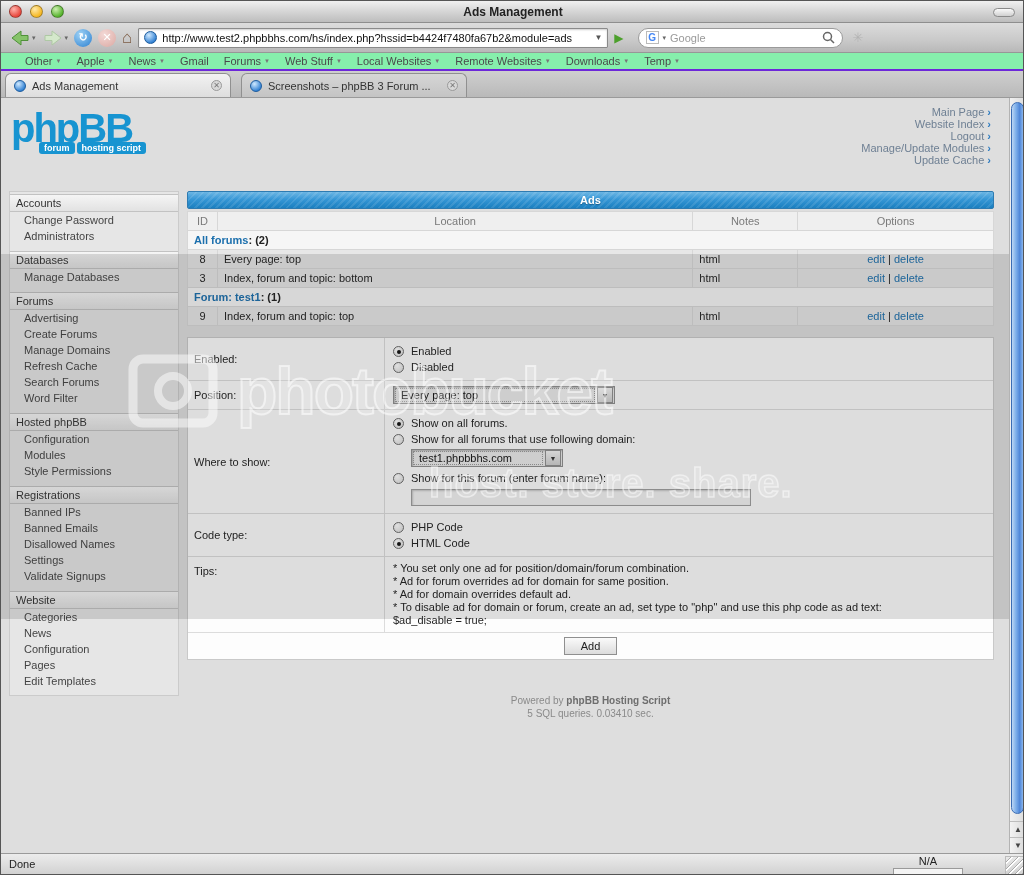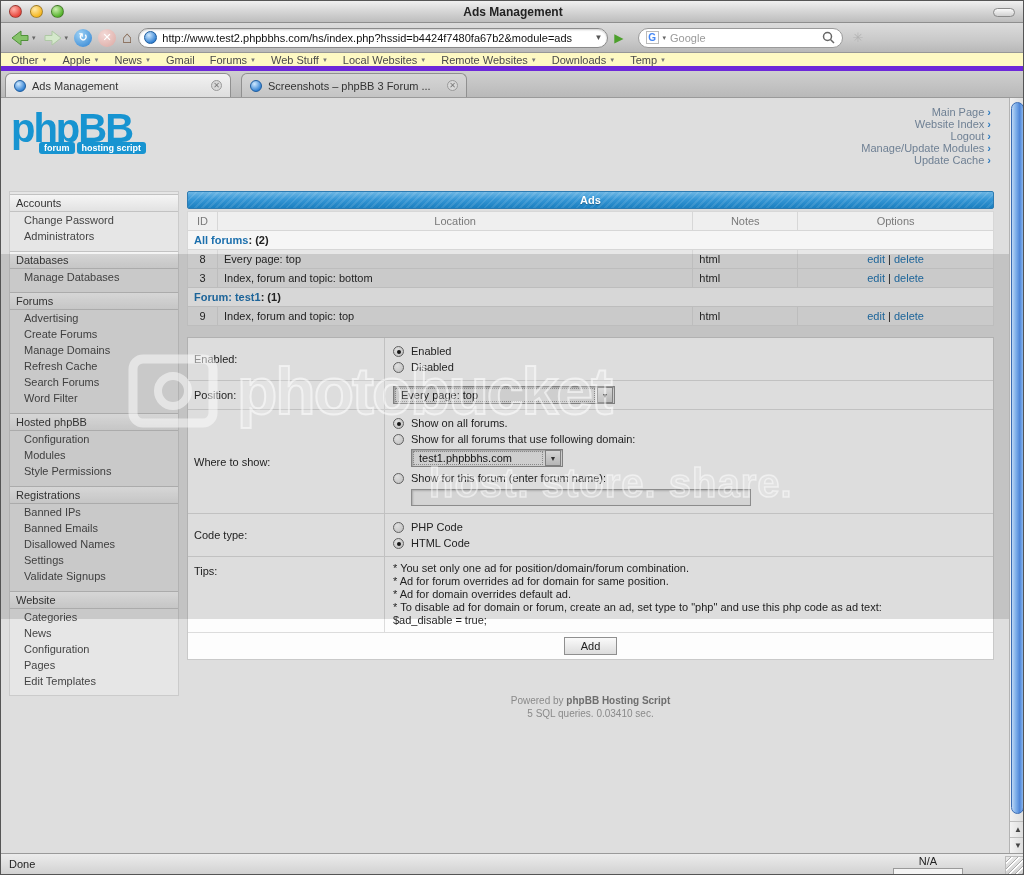--- a/index.html
+++ b/index.html
@@ -23,38 +23,38 @@
   .toolbar { position:absolute; left:0; top:22px; width:1024px; height:30px;
     background:linear-gradient(180deg,#dcdcdc 0%,#c9c9c9 60%,#b8b8b8 100%);
     border-bottom:1px solid #979797; display:flex; align-items:center; padding:0 8px; gap:6px; }
   .tb-ico { display:flex; align-items:center; gap:1px; }
   .dd-tri { font-size:7px; color:#666; }
   .circle-btn { width:18px; height:18px; border-radius:50%; display:flex; align-items:center; justify-content:center;
     font-size:11px; font-weight:bold; color:#fff; }
   .reload { background:radial-gradient(circle at 35% 30%,#9fd2f5,#2a7fd0); }
   .stop { background:radial-gradient(circle at 35% 30%,#f3d9d6,#dba8a2); color:#fff; }
   .home-ico { font-size:17px; color:#7c5b43; line-height:1; }
-  .urlbox { flex:0 0 470px; height:20px; background:#fff; border:1px solid #8a8a8a; border-radius:10px;
+  .urlbox { flex:0 0 470px; height:20px; background:#fff; border:1px solid #8a8a8a; border-radius:1px;
     display:flex; align-items:center; padding:0 5px; gap:5px; box-shadow:inset 0 1px 2px rgba(0,0,0,0.2); }
   .globe { width:13px; height:13px; border-radius:50%; flex:0 0 auto;
     background:radial-gradient(circle at 35% 30%,#cfe9ff,#2f7fd2 75%); border:1px solid #1d5c9e; }
   .url-text { font-size:11px; color:#111; white-space:nowrap; overflow:hidden; flex:1; }
   .url-dd { font-size:8px; color:#555; }
   .go-btn { font-size:12px; color:#4ca02c; }
   .searchbox { margin-left:8px; flex:0 0 205px; height:20px; background:#fff; border:1px solid #9a9a9a; border-radius:10px;
     display:flex; align-items:center; padding:0 7px; gap:4px; }
   .g-logo { width:13px; height:13px; border:1px solid #bbb; font-size:10px; font-weight:bold; color:#4285f4;
     display:flex; align-items:center; justify-content:center; background:#fff; }
   .search-ph { flex:1; font-size:11px; color:#9a9a9a; }
   .mag svg { display:block; }
   .spinner { font-size:13px; color:#b3b3b3; margin-left:4px; }
 
   
-  .bookmarkbar { position:absolute; left:0; top:52px; width:1024px; height:18px; background:#fef9c3;
-    border-bottom:5px solid #6d28d9; display:flex; align-items:center; padding:0 10px; gap:15px; }
+  .bookmarkbar { position:absolute; left:0; top:52px; width:1024px; height:18px; background:#86efac;
+    border-bottom:2px solid #6d28d9; display:flex; align-items:center; padding:0 24px; gap:15px; }
   .bm-item { font-size:11px; color:#4a4a4a; display:flex; align-items:center; gap:3px; white-space:nowrap; }
   .bm-item .dd-tri { font-size:6px; color:#777; }
 
   
   .tabbar { position:absolute; left:0; top:70px; width:1024px; height:27px;
     background:linear-gradient(180deg,#cfcfcf,#b9b9b9); border-bottom:1px solid #9a9a9a; display:flex; align-items:flex-end; padding-left:4px; }
   .tab { height:24px; width:226px; display:flex; align-items:center; gap:6px; padding:0 8px;
     border:1px solid #909090; border-bottom:none; border-radius:6px 6px 0 0; font-size:11px; color:#333; }
   .tab.active { background:linear-gradient(180deg,#f2f2f2,#dedede); }
   .tab.inactive { background:linear-gradient(180deg,#d6d6d6,#c4c4c4); margin-left:10px; }

